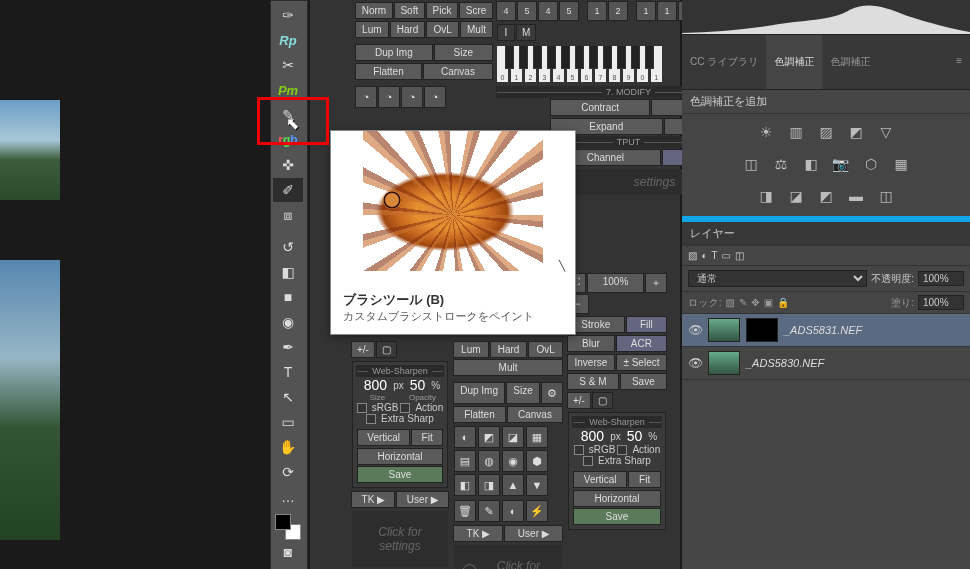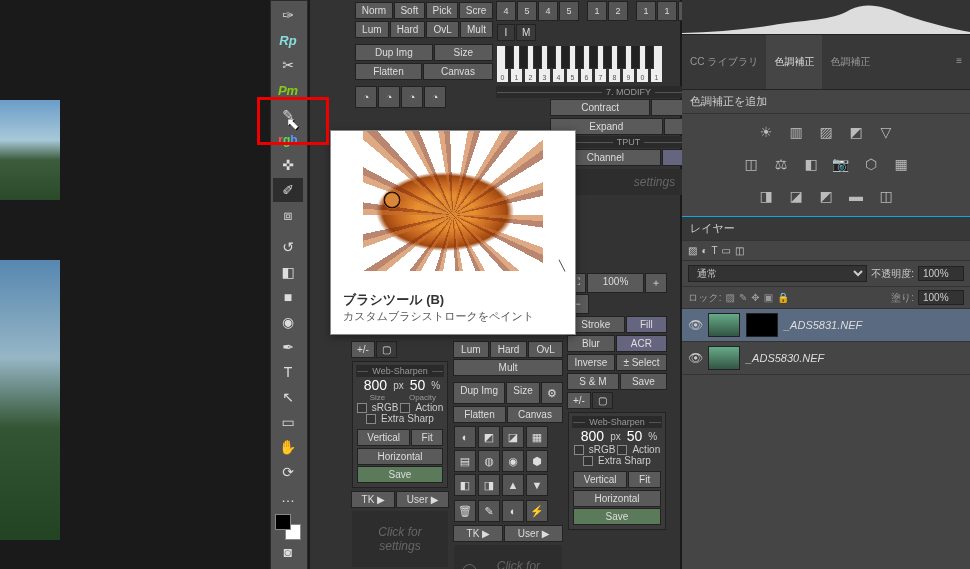--- a/index.html
+++ b/index.html
@@ -69,21 +69,21 @@
   .histogram { height: 35px; background: #333; position: relative; border-bottom: 1px solid #222; overflow: hidden; }
   .histogram svg { width: 100%; height: 100%; }
   .tabs { display: flex; background: #383838; border-bottom: 1px solid #222; font-size: 10px; }
   .tab { padding: 20px 8px; color: #999; cursor: pointer; text-align: right; }
   .tab.active { background: #454545; color: #ddd; }
   
   .adj-hdr { padding: 4px 8px; font-size: 11px; color: #ccc; border-bottom: 1px solid #333; }
   .adj-icons { display: flex; flex-wrap: wrap; justify-content: center; gap: 10px; padding: 10px 12px 6px; }
   .adj-icons .aicon { width: 20px; height: 16px; color: #bbb; font-size: 14px; display: flex; align-items: center; justify-content: center; }
   
-  .layers-hdr { background: #383838; padding: 4px 8px; font-size: 11px; border-top: 1px solid #0ea5e9; border-bottom: 1px solid #333; }
+  .layers-hdr { background: #383838; padding: 4px 8px; font-size: 11px; border-top: 6px solid #0ea5e9; border-bottom: 1px solid #333; }
   .layers-controls { display: flex; gap: 4px; padding: 4px 6px; align-items: center; font-size: 10px; border-bottom: 1px solid #333; }
   .select { background: #333; border: 1px solid #222; color: #ccc; padding: 1px 4px; flex: 1; font-size: 10px; }
   .opacity-field { background: #333; border: 1px solid #222; color: #ccc; padding: 1px 4px; width: 46px; font-size: 10px; }
   .lock-row { display: flex; align-items: center; gap: 4px; padding: 3px 6px; font-size: 10px; border-bottom: 1px solid #333; color: #999; }
   .lock-row .spacer { flex: 1; }
   
   .layer { display: flex; align-items: center; gap: 6px; padding: 4px 6px; border-bottom: 1px solid #333; font-size: 11px; }
   .layer.sel { background: #5a6a80; }
   .eye { width: 14px; height: 14px; color: #ccc; font-size: 12px; }
   .thumb { width: 32px; height: 24px; background: linear-gradient(#6a8, #354); border: 1px solid #222; }

